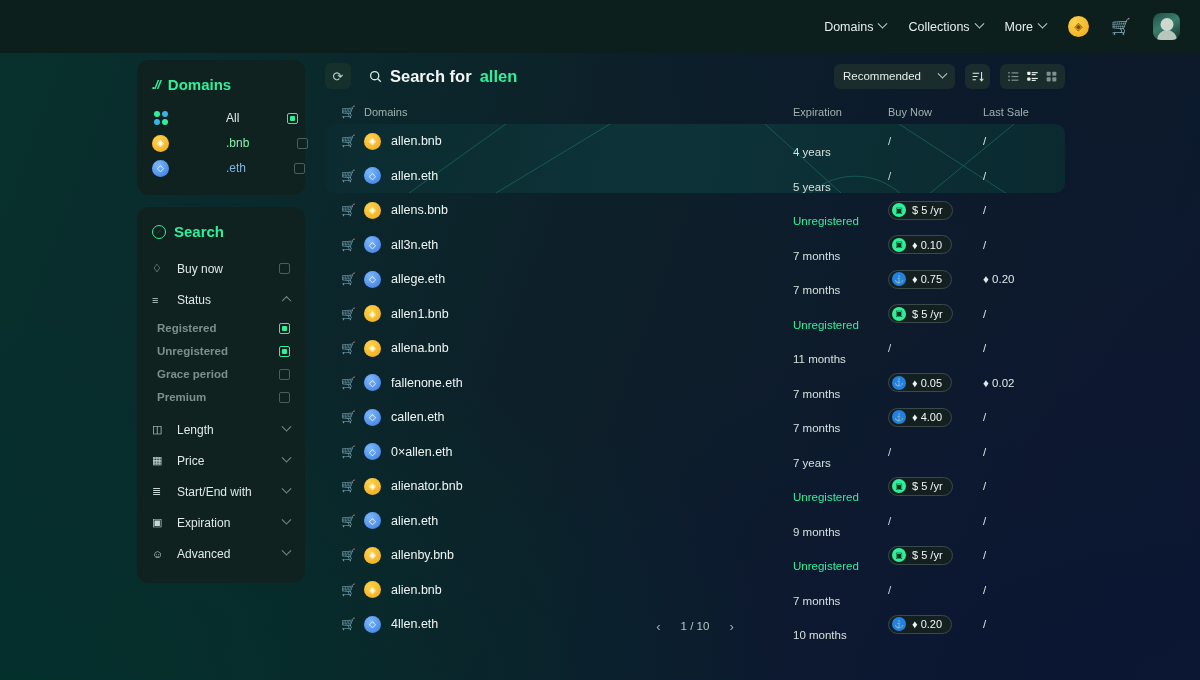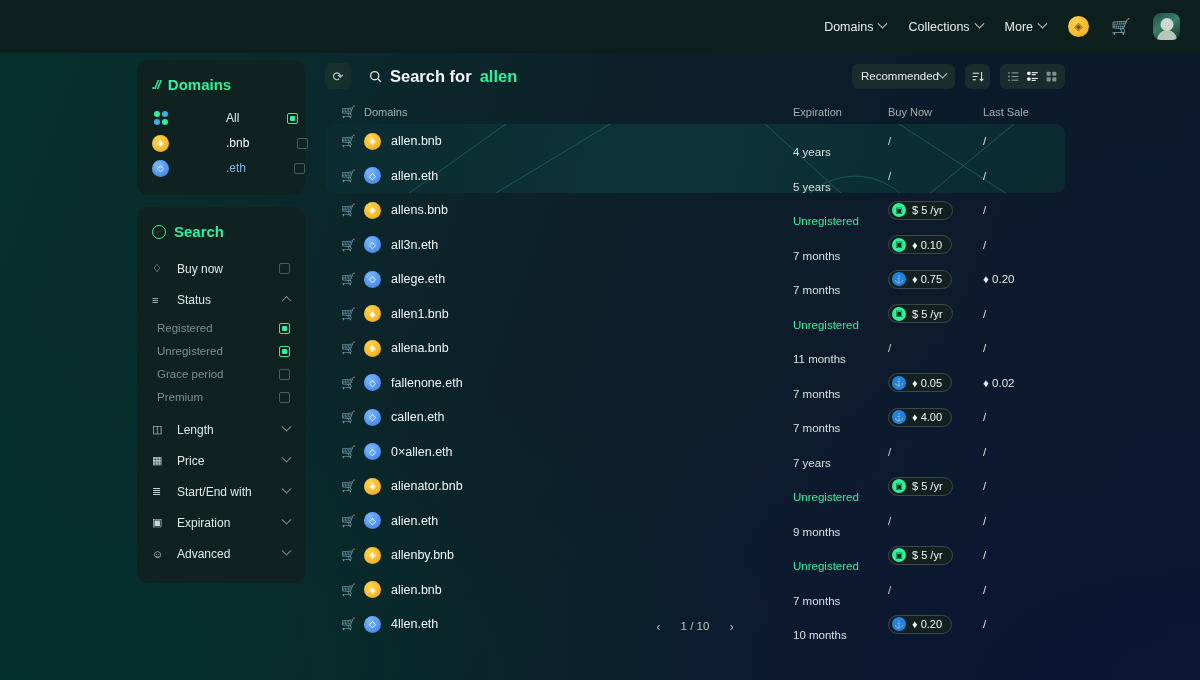--- a/index.html
+++ b/index.html
@@ -114,33 +114,33 @@
   .dots4 { display:grid; grid-template-columns: 6px 6px; gap:2px; }
   .dots4 span { width:6px;height:6px;border-radius:50%; }
   .dots4 span:nth-child(1),.dots4 span:nth-child(4){background:#2ff09a;}
   .dots4 span:nth-child(2),.dots4 span:nth-child(3){background:#38b2e8;}
   .chain {
     width: 17px; height: 17px; border-radius: 50%;
     display:flex;align-items:center;justify-content:center; font-size:9px; color:#fff;
   }
   .chain.bnb { background: radial-gradient(circle at 35% 30%, #ffd24d, #efa817); }
   .chain.eth { background: radial-gradient(circle at 35% 30%, #7ab6ff, #3b7ce0); }
-  .tld-bnb { color:#ffffff; }
+  .tld-bnb { color:#86efac; }
   .tld-eth { color:#7fb4e8; }
 
   .filter-row {
     display: flex; align-items: center; height: 31px; cursor: pointer;
   }
   .filter-ico { width:16px; font-size: 11px; color:#c8d6d3; margin-right: 9px; display:flex; align-items:center;}
   .filter-label { font-size: 12px; color: #dfe9e6; flex: 1; }
   .caret { width:7px;height:7px;border-right:1.3px solid #7b908c;border-bottom:1.3px solid #7b908c;
     transform: rotate(45deg) translate(-2px,-2px);}
   .caret.up { transform: rotate(-135deg) translate(-1px,-1px);}
   .sub { padding-left: 5px; margin: 2px 0 6px; }
-  .sub .opt-row { height: 22px; }
+  .sub .opt-row { height: 22px; font-weight: bold; }
   .reset {
     margin-top: 10px; height: 26px; width: 100%;
     border: 1px solid #2b6b56; border-radius: 6px; background: transparent;
     color: #e6f2ee; font-size: 11.5px; font-family: inherit; cursor: pointer;
   }
 
   
   .main { position: absolute; left: 325px; top: 58px; width: 740px; }
   .main-head { display:flex; align-items:center; height: 36px; }
   .refresh {
@@ -150,21 +150,21 @@
   }
   .title {
     margin-left: 18px; display:flex; align-items:center; gap:8px;
     font-size: 16.5px; font-weight: bold; color:#f2f7f5;
   }
   .title .q { font-size: 14px; font-weight: normal; color:#dbe7e4;}
   .title em { font-style: normal; color:#2ff09a; }
   .head-tools { margin-left:auto; display:flex; align-items:center; gap: 10px;}
   .select {
     height: 25px; background:#1a2c2b; border-radius:6px; padding: 0 9px;
-    display:flex; align-items:center; cursor:pointer;
+    display:flex; align-items:center; gap: 18px; cursor:pointer;
   }
   .select span { font-size: 11.5px; color:#e4edea; }
   .sortbtn { width:25px;height:25px;border-radius:6px;background:#1a2c2b;
     display:flex;align-items:center;justify-content:center;color:#dbe7e4;font-size:12px;cursor:pointer;}
   .viewgrp { height:25px;background:#1a2c2b;border-radius:6px;display:flex;align-items:center;
     gap:6px; padding: 0 7px;}
   .vbtn { cursor:pointer; display:flex; }
 
   .col-head {
     display:flex; align-items:center; height: 24px; margin-top: 6px;

